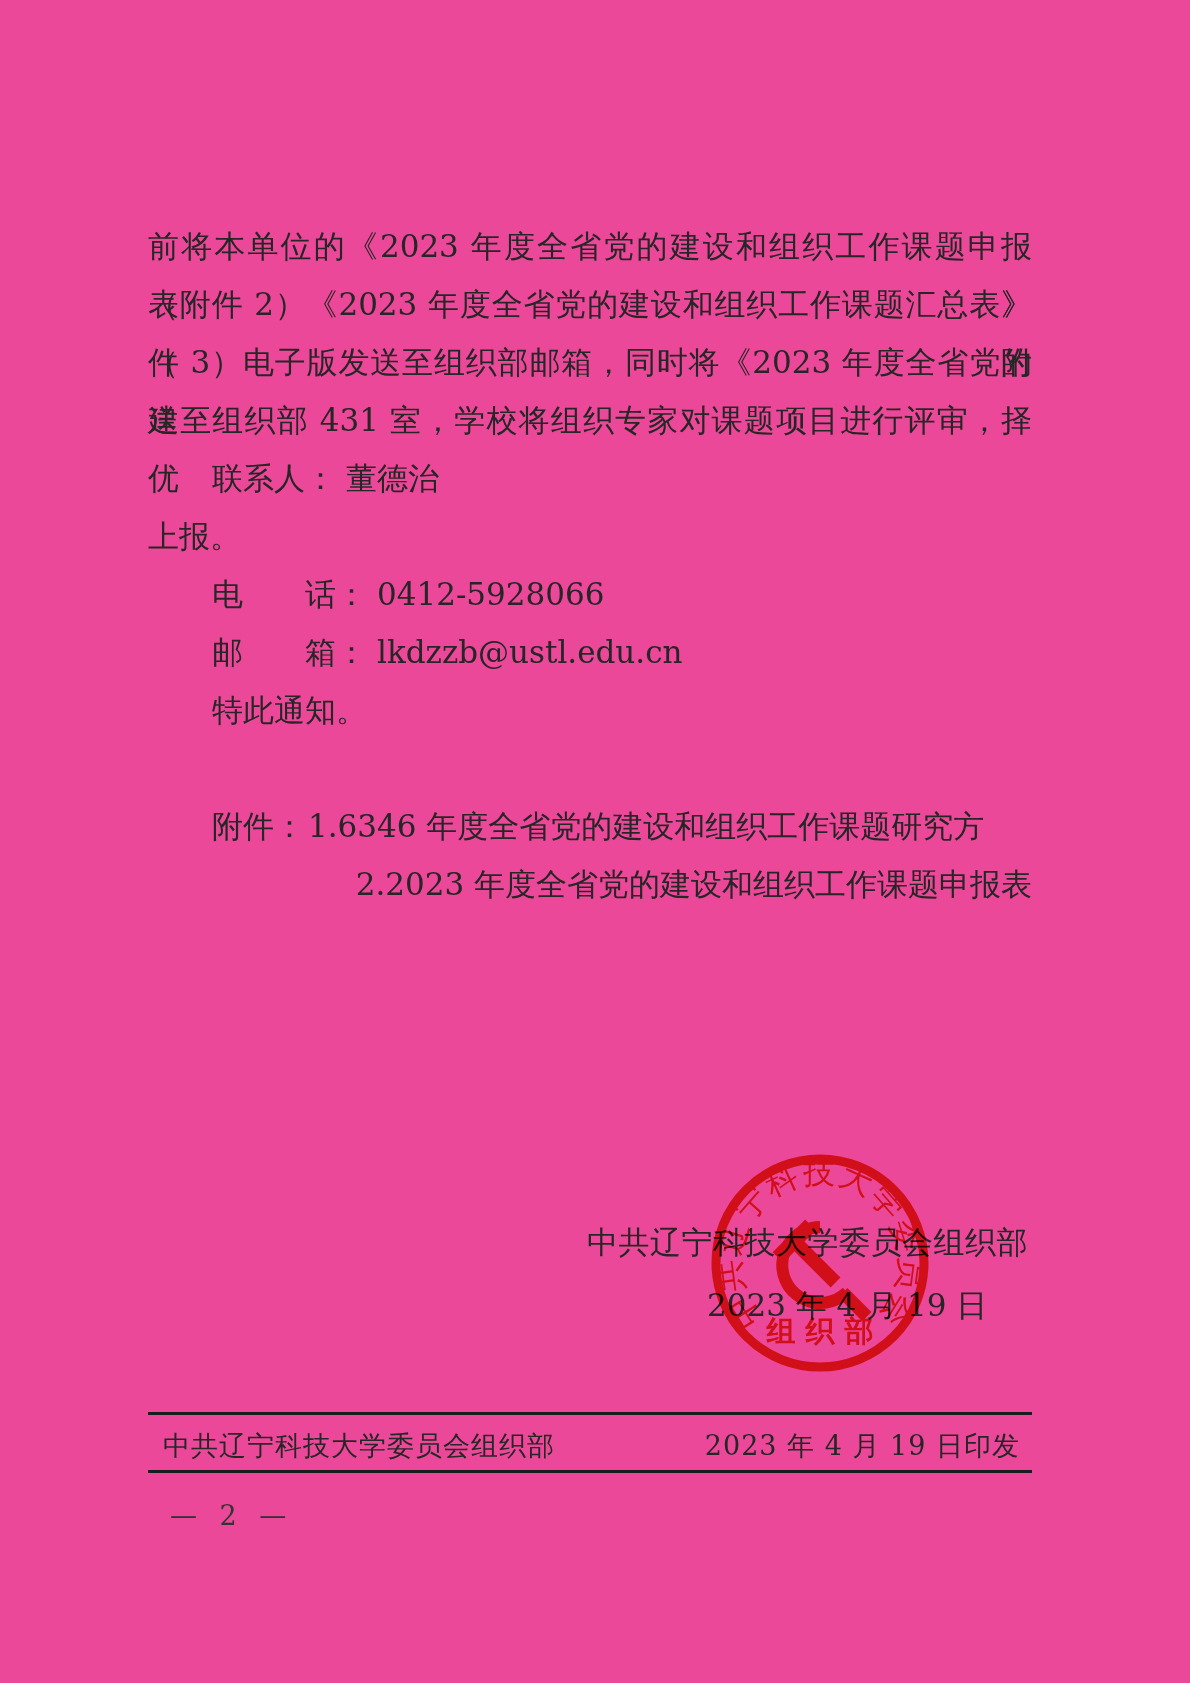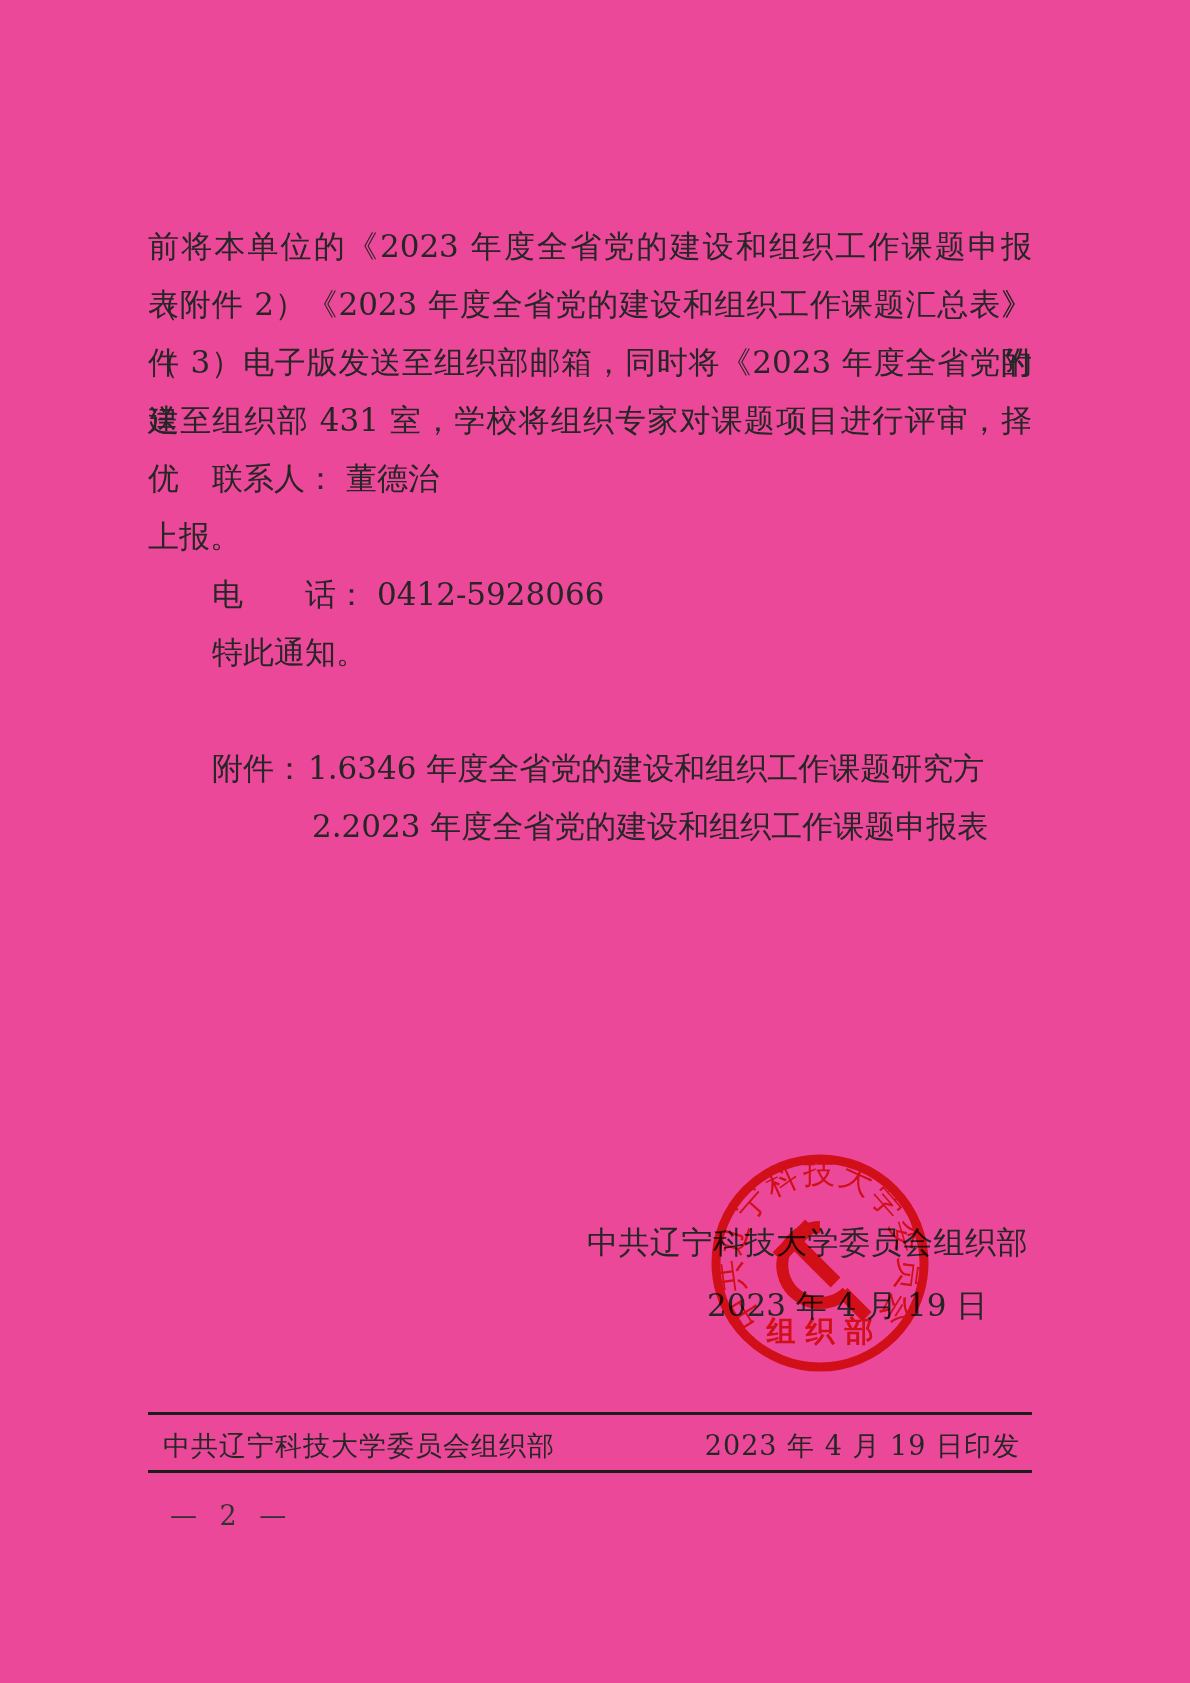--- a/index.html
+++ b/index.html
@@ -6,21 +6,21 @@
   .page {
     position:relative; width:1190px; height:1683px; background:#ec4899;
     font-family:"DejaVu Serif","Liberation Serif",serif;
     color:#262626; overflow:hidden;
   }
   .body-block { position:absolute; left:148px; top:217px; width:884px; font-size:31px; }
   .line { height:58px; line-height:58px; white-space:nowrap; }
   .line.just { white-space:normal; text-align:justify; text-align-last:justify; text-justify:inter-character; }
   .ind1 { padding-left:64px; }
   .ind2 { padding-left:175px; }
-  .ind3 { padding-left:164px; }
+  .ind3 { padding-left:164px;text-align:right; }
   .contact-value { margin-left:10px; }
   .attach-item { margin-left:3px; }
   .sig-org  { position:absolute; left:587px; top:1222px; font-size:31px; letter-spacing:0.5px; white-space:nowrap; }
   .sig-date { position:absolute; left:707px; top:1285px; font-size:31px; white-space:nowrap; }
   .seal { position:absolute; left:705px; top:1148px; width:230px; height:230px;
           mix-blend-mode:multiply; opacity:0.93; }
   .seal text { font-family:"DejaVu Serif","Liberation Serif",serif; }
   .rule { position:absolute; left:148px; width:884px; height:3px; background:#1c1c1c; }
   .rule-top { top:1412px; }
   .rule-bottom { top:1470px; }
@@ -39,20 +39,23 @@
     <div class="line just">（附件 2）《2023 年度全省党的建设和组织工作课题汇总表》（附</div>
     <div class="line just">件 3）电子版发送至组织部邮箱，同时将《2023 年度全省党的建</div>
     <div class="line just">送至组织部 431 室，学校将组织专家对课题项目进行评审，择优</div>
     <div class="line ind1">
       <span>联系人：</span><span class="contact-value">董德治</span>
     </div>
 
     <div class="line">上报。</div>
     <div class="line ind1">
       <span>电　　话：</span><span class="contact-value">0412-5928066</span>
+    </div>
+    <div class="line ind1">
+      <span>邮　　箱：</span><span class="contact-value">lkdzzb@ustl.edu.cn</span>
     </div>
     <div class="line ind1">特此通知。</div>
 
     <div class="line"></div>
 
     <div class="line ind1">
       <span>附件：</span><span class="attach-item">1.6346 年度全省党的建设和组织工作课题研究方</span>
     </div>
     <div class="line ind3">2.2023 年度全省党的建设和组织工作课题申报表</div>
   </div>

